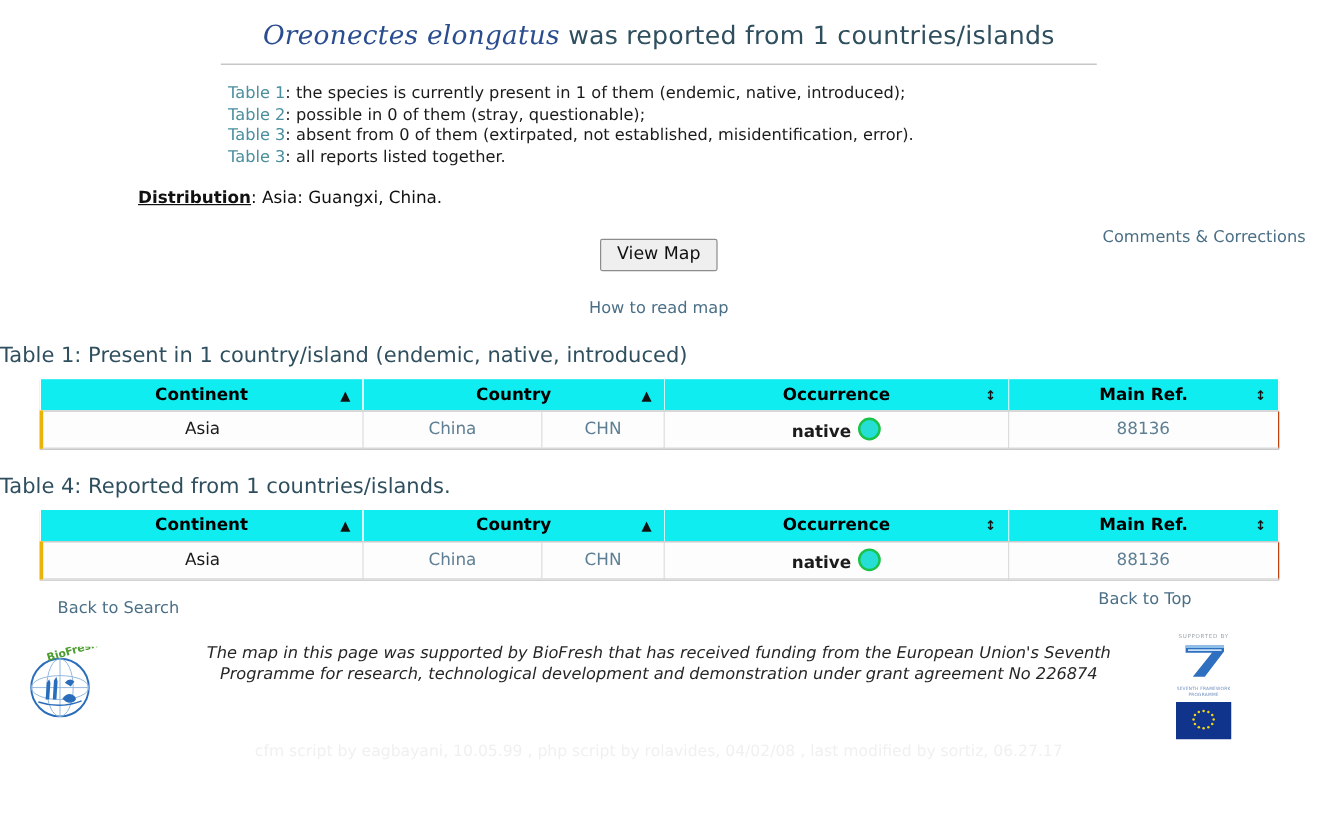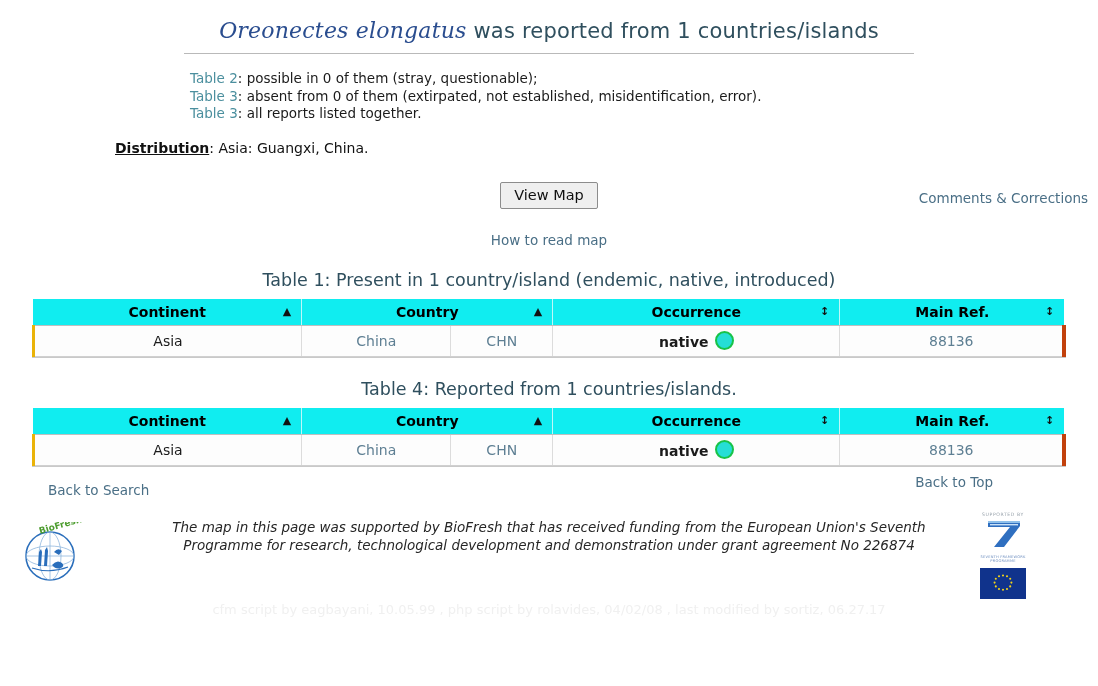--- a/index.html
+++ b/index.html
@@ -91,21 +91,21 @@
   }
   .how-to-read {
     margin-top: 23px;
     font-size: 13.5px;
     color: #4a6f86;
     cursor: pointer;
   }
 
   
   .table-caption {
-    text-align: center;
+    text-align: left;
     font-size: 17.5px;
     color: #2f4f5e;
     margin-top: 22px;
     margin-bottom: 9px;
     font-weight: normal;
   }
 
   
   .dtable {
     width: 948px;
@@ -149,21 +149,21 @@
     text-align: center;
     border-right: 1px solid #dcdcdc;
     border-bottom: 1px solid #d0d0d0;
     border-left: 1px solid #dcdcdc;
     background: #fdfdfd;
     color: #1b1b1b;
     vertical-align: middle;
     padding: 0 6px;
   }
   .dtable td:first-child { border-left: 3px solid #eab308; }
-  .dtable td:last-child  { border-right: 4px solid #c2410c; }
+  .dtable td:last-child  { border-right: 1px solid #c2410c; }
   .cell-link {
     color: #5e7f93;
     cursor: pointer;
   }
   .occ-cell {
     white-space: nowrap;
     font-weight: bold;
   }
   .occ-icon {
     display: inline-block;
@@ -265,20 +265,23 @@
 <body>
 
 <div class="title-wrap">
   <div class="page-title">
     <span class="sciname">Oreonectes elongatus</span><span> was reported from 1 countries/islands</span>
   </div>
   <hr class="title-rule">
 </div>
 
 <div class="legend">
+  <div>
+    <span class="tlink">Table 1</span><span>: the species is currently present in 1 of them (endemic, native, introduced);</span>
+  </div>
   <div>
     <span class="tlink">Table 2</span><span>: possible in 0 of them (stray, questionable);</span>
   </div>
   <div>
     <span class="tlink">Table 3</span><span>: absent from 0 of them (extirpated, not established, misidentification, error).</span>
   </div>
   <div>
     <span class="tlink">Table 3</span><span>: all reports listed together.</span>
   </div>
 </div>

